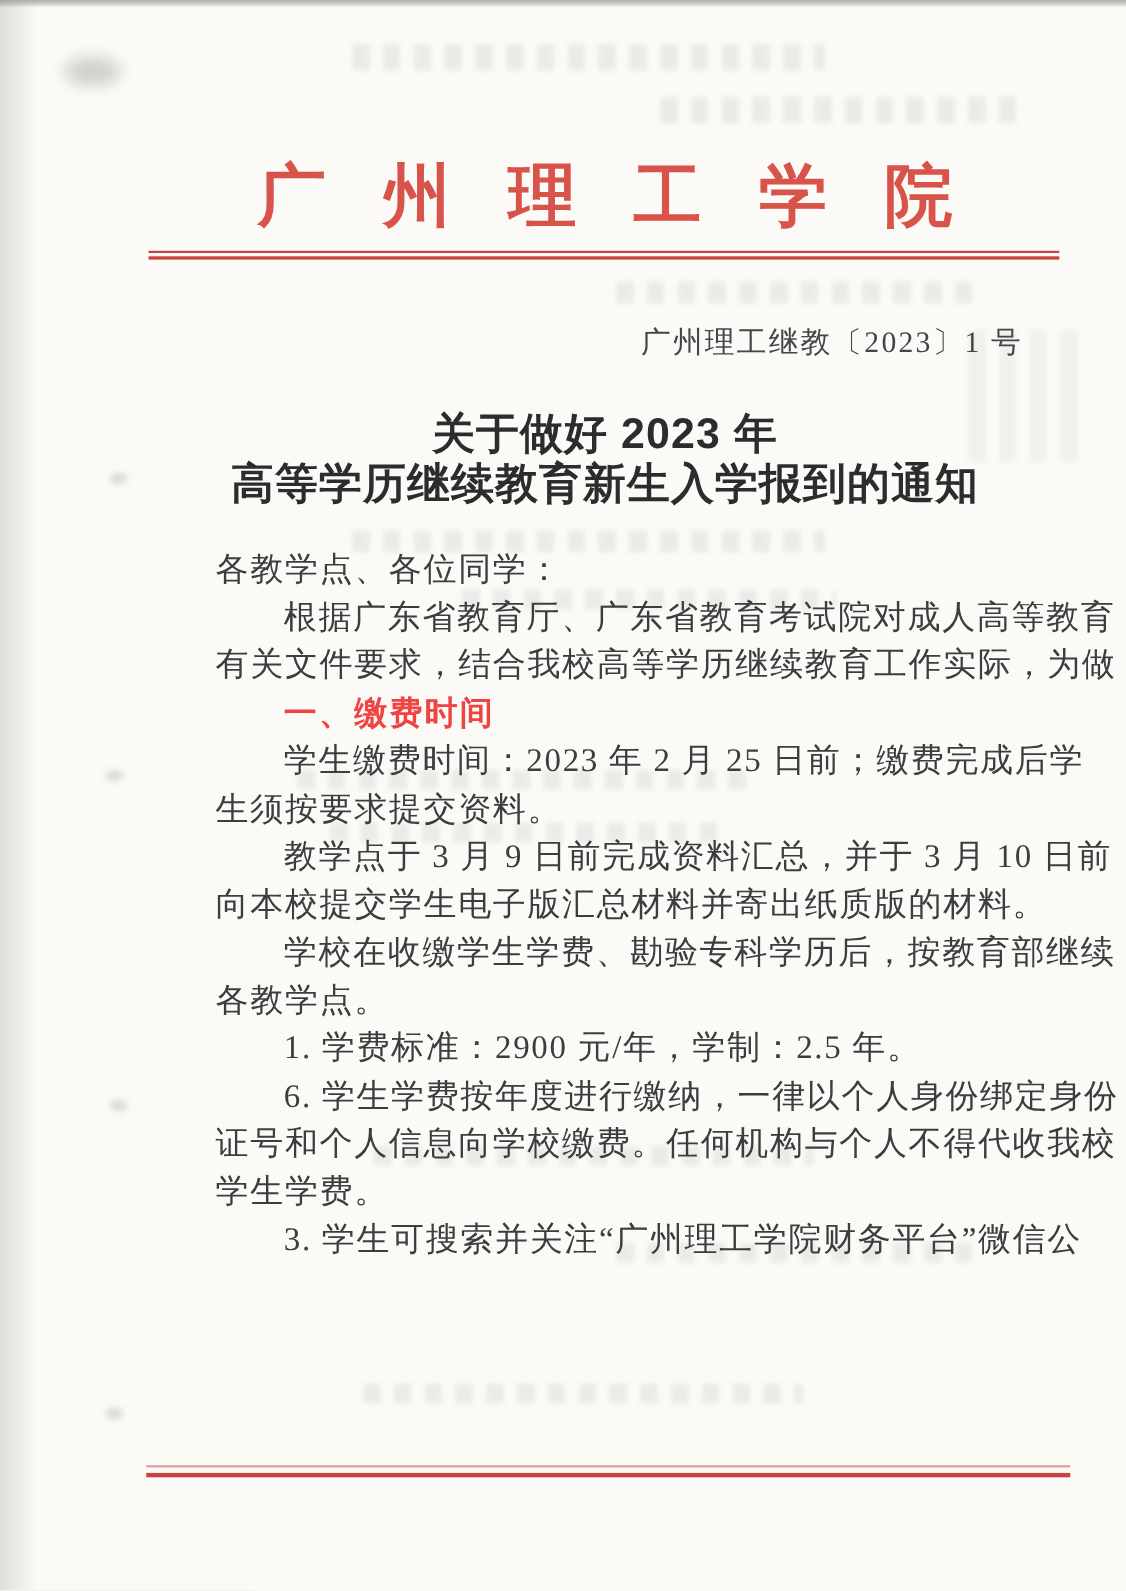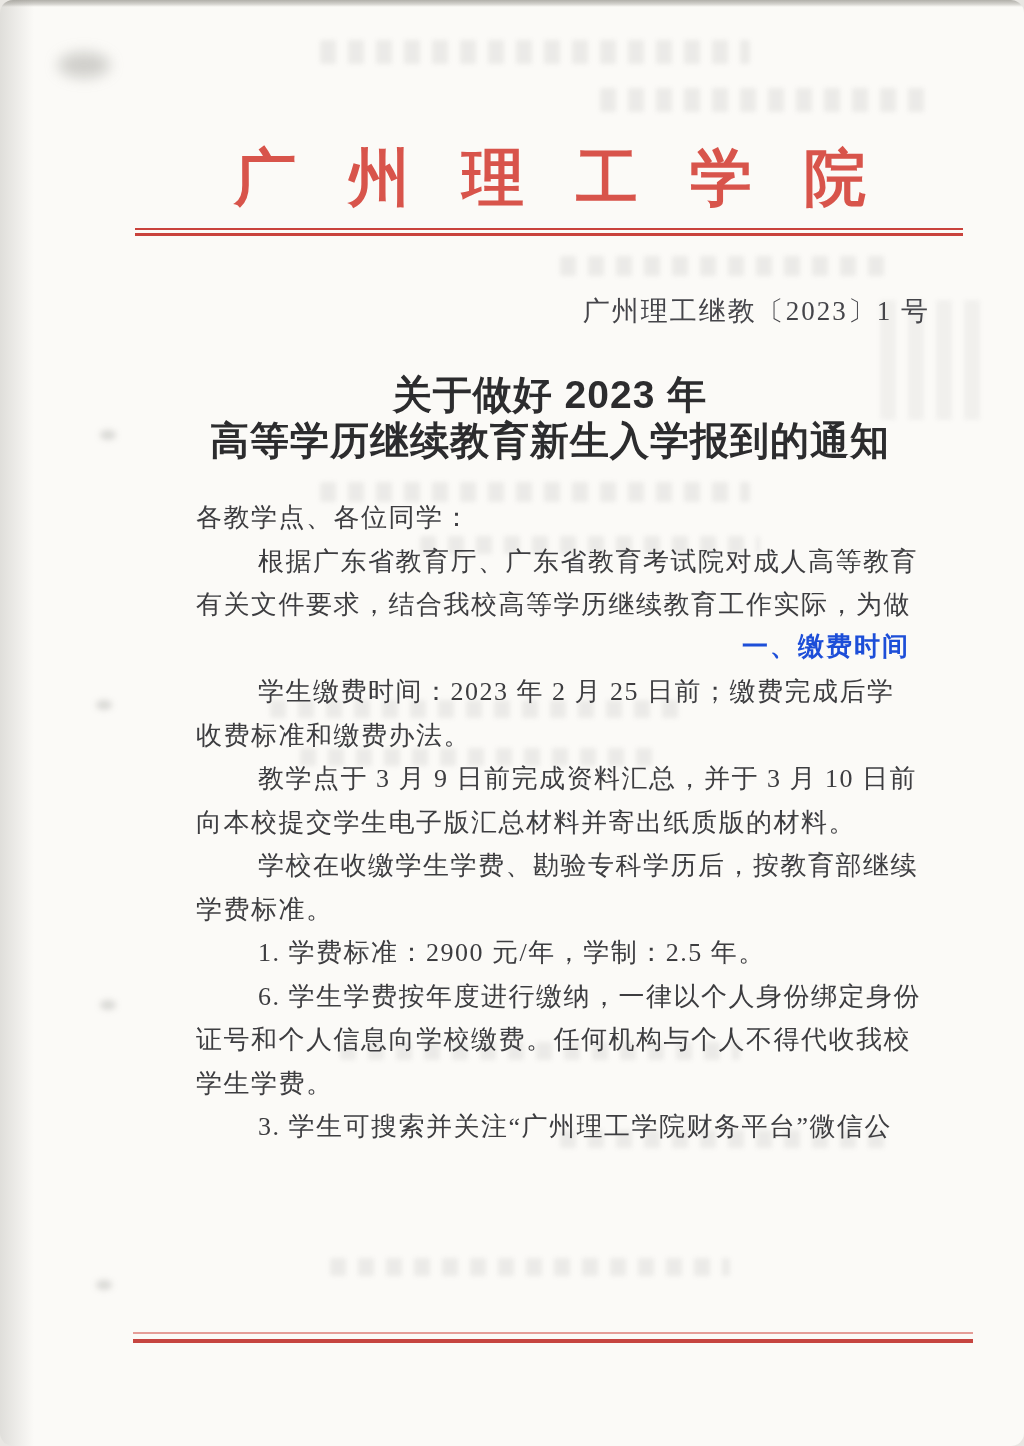--- a/index.html
+++ b/index.html
@@ -7,21 +7,20 @@
     width:1024px;height:1446px;
     background:#e9e7e3;
     font-family:"Liberation Serif", serif;
     overflow:hidden;
   }
   .page{
     position:relative;
     width:1024px;height:1446px;
     background:#fbfaf7;
     overflow:hidden;
-    border-radius:13px;
   }
   
   .scan-top-edge{
     position:absolute;top:0;left:0;width:1024px;height:7px;
     background:linear-gradient(180deg,#98968f 0%,#c9c7c2 60%,rgba(200,198,193,0) 100%);
     opacity:.75;
   }
   .scan-left-shadow{
     position:absolute;top:0;left:0;width:34px;height:1446px;
     background:linear-gradient(90deg,rgba(140,138,132,.25),rgba(140,138,132,0));
@@ -72,30 +71,30 @@
     position:absolute;top:372px;left:38px;width:1024px;
     text-align:center;
     font-family:"Liberation Sans", sans-serif;
     font-size:39px;line-height:46px;font-weight:bold;
     color:#2c2c2e;
     letter-spacing:1px;
   }
   
   .doc-body{
     position:absolute;top:496px;left:196px;width:714px;
-    font-size:26px;line-height:43.5px;
+    font-size:30px;line-height:43.5px;
     color:#3d3d40;
     letter-spacing:1.5px;
     font-family:"Liberation Serif", serif;
   }
   .line{white-space:nowrap;}
   .line.indent{text-indent:62px;}
   .line.head{
-    font-family:Liberation Mono, monospace;
-    font-weight:bold;color:#1d4ed8;letter-spacing:2px;text-align:right;
+    font-family:Liberation Sans, sans-serif;
+    font-weight:bold;color:#ef4444;letter-spacing:2px;
   }
   .bottom-rule{
     position:absolute;left:133px;top:1332px;width:840px;
   }
   .bottom-rule .lite{height:2px;background:#e59d97;}
   .bottom-rule .gap{height:5px;}
   .bottom-rule .dark{height:4px;background:#c64540;}
 </style>
 </head>
 <body>
@@ -137,25 +136,25 @@
     <div>关于做好 2023 年</div>
     <div>高等学历继续教育新生入学报到的通知</div>
   </div>
 
   <div class="doc-body">
     <div class="line">各教学点、各位同学：</div>
     <div class="line indent">根据广东省教育厅、广东省教育考试院对成人高等教育</div>
     <div class="line">有关文件要求，结合我校高等学历继续教育工作实际，为做</div>
     <div class="line indent head">一、缴费时间</div>
     <div class="line indent">学生缴费时间：2023 年 2 月 25 日前；缴费完成后学</div>
-    <div class="line">收费标准和缴费办法。</div>
+    <div class="line">生须按要求提交资料。</div>
     <div class="line indent">教学点于 3 月 9 日前完成资料汇总，并于 3 月 10 日前</div>
     <div class="line">向本校提交学生电子版汇总材料并寄出纸质版的材料。</div>
     <div class="line indent">学校在收缴学生学费、勘验专科学历后，按教育部继续</div>
-    <div class="line">学费标准。</div>
+    <div class="line">各教学点。</div>
     <div class="line indent">1. 学费标准：2900 元/年，学制：2.5 年。</div>
     <div class="line indent">6. 学生学费按年度进行缴纳，一律以个人身份绑定身份</div>
     <div class="line">证号和个人信息向学校缴费。任何机构与个人不得代收我校</div>
     <div class="line">学生学费。</div>
     <div class="line indent">3. 学生可搜索并关注“广州理工学院财务平台”微信公</div>
   </div>
 
   <div class="bottom-rule">
     <div class="lite"></div>
       <div class="gap"></div>

